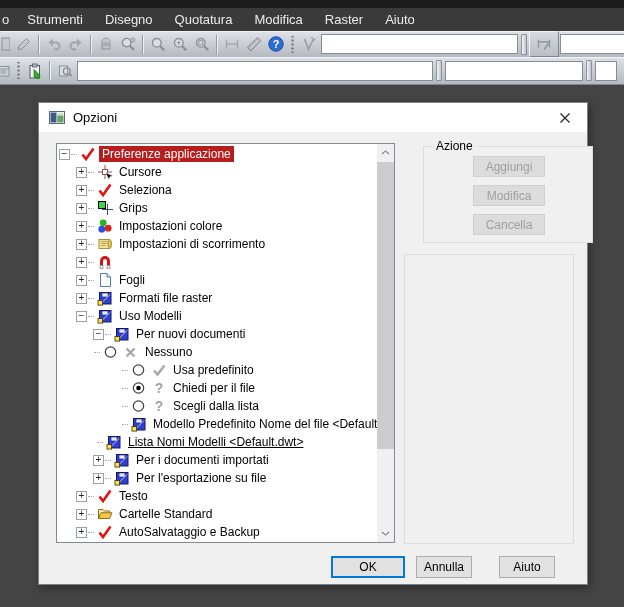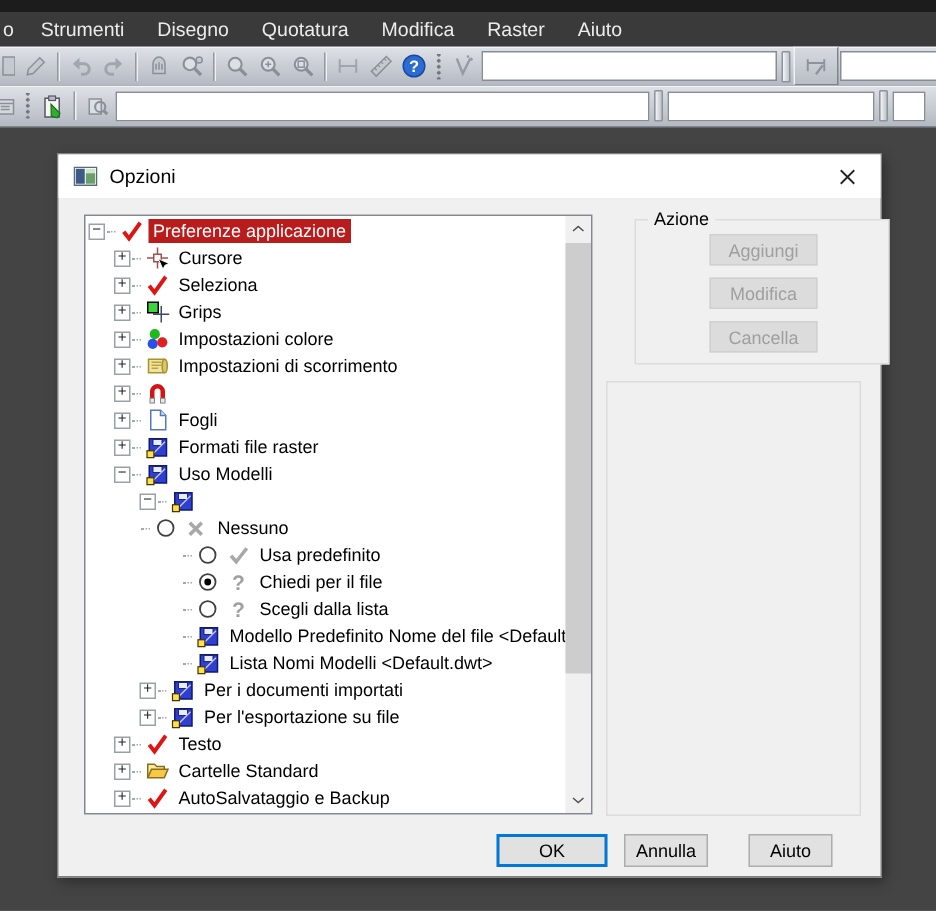--- a/index.html
+++ b/index.html
@@ -349,20 +349,21 @@
             <span class="tbox">−</span>
             <span class="tconn"></span>
             <span class="ticon">
               <svg width="16" height="16" viewBox="0 0 16 16">
                 <rect x="2.5" y="2.5" width="11.5" height="11.5" fill="#2f3fd0" stroke="#101a70"></rect>
                 <path d="M5 3h6v4H5z" fill="#e8ecf8" stroke="#101a70" stroke-width="0.6"></path>
                 <path d="M13 4.5L5.5 12" stroke="#fff" stroke-width="1" opacity="0.7"></path>
                 <rect x="1" y="10.5" width="4.6" height="4.6" fill="#ffe24a" stroke="#403000" stroke-width="0.8"></rect>
               </svg>
             </span>
+            <span class="tlabel">Per nuovi documenti</span>
           </div>
           <div class="trow" style="padding-left: 25px; text-align: center;">
             <span class="tspace"></span>
             <span class="tconn"></span>
             <span class="ticon">
               <svg width="16" height="16" viewBox="0 0 16 16">
                 <circle cx="7.5" cy="8" r="5.2" fill="#fff" stroke="#404040" stroke-width="1.2"></circle>
               </svg>
             </span>
             <span class="ticon">
@@ -424,21 +425,21 @@
             <span class="ticon">
               <svg width="16" height="16" viewBox="0 0 16 16">
                 <rect x="2.5" y="2.5" width="11.5" height="11.5" fill="#2f3fd0" stroke="#101a70"></rect>
                 <path d="M5 3h6v4H5z" fill="#e8ecf8" stroke="#101a70" stroke-width="0.6"></path>
                 <path d="M13 4.5L5.5 12" stroke="#fff" stroke-width="1" opacity="0.7"></path>
                 <rect x="1" y="10.5" width="4.6" height="4.6" fill="#ffe24a" stroke="#403000" stroke-width="0.8"></rect>
               </svg>
             </span>
             <span class="tlabel">Modello Predefinito Nome del file &lt;Default.dwt&gt;</span>
           </div>
-          <div class="trow" style="padding-left: 53px;">
+          <div class="trow" style="padding-left: 28px; text-decoration: underline;">
             <span class="tspace"></span>
             <span class="tconn"></span>
             <span class="ticon">
               <svg width="16" height="16" viewBox="0 0 16 16">
                 <rect x="2.5" y="2.5" width="11.5" height="11.5" fill="#2f3fd0" stroke="#101a70"></rect>
                 <path d="M5 3h6v4H5z" fill="#e8ecf8" stroke="#101a70" stroke-width="0.6"></path>
                 <path d="M13 4.5L5.5 12" stroke="#fff" stroke-width="1" opacity="0.7"></path>
                 <rect x="1" y="10.5" width="4.6" height="4.6" fill="#ffe24a" stroke="#403000" stroke-width="0.8"></rect>
               </svg>
             </span>

